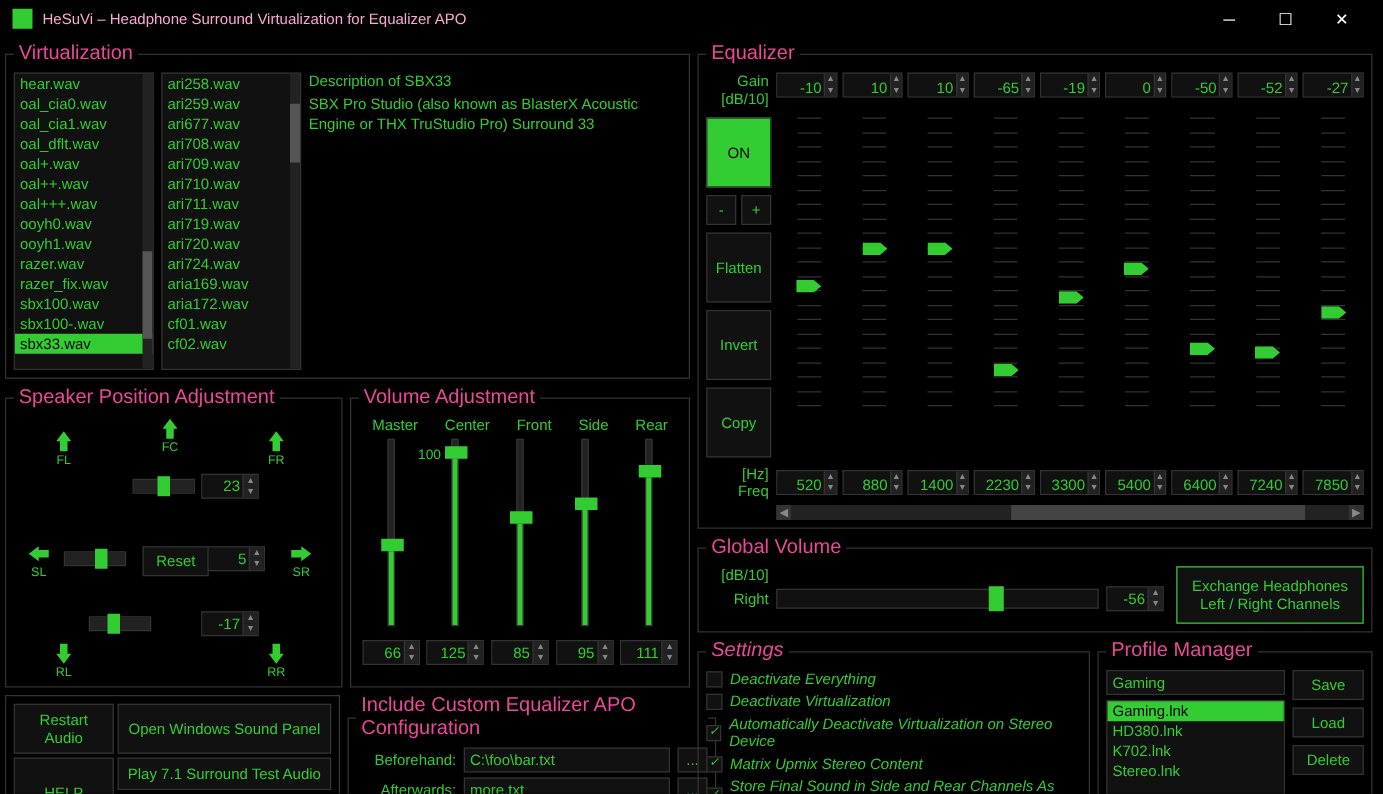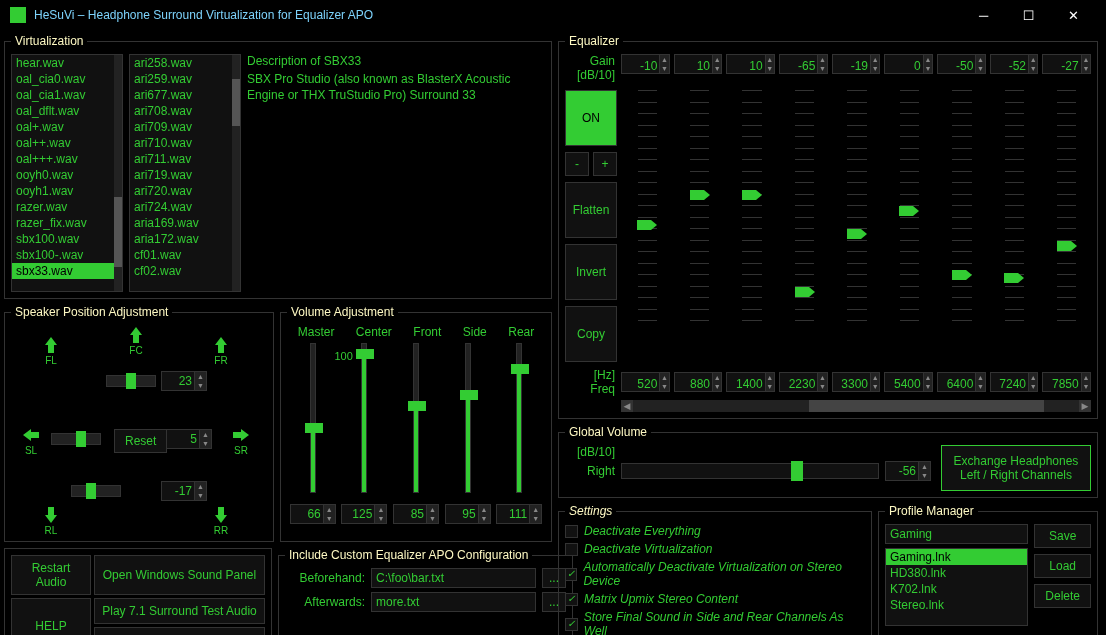--- a/index.html
+++ b/index.html
@@ -1,25 +1,25 @@
 <!DOCTYPE html>
 <html><head>
 <meta charset="utf-8">
 <style>
 * { box-sizing: border-box; margin: 0; padding: 0; font-family: "Segoe UI", Tahoma, sans-serif; }
 body { background: #000; width: 1106px; height: 635px; overflow: hidden; color: #5c5; font-size: 12px; }
 .titlebar { height: 30px; background: #000; display: flex; align-items: center; padding: 0 10px; }
 .titlebar .icon { width: 16px; height: 16px; background: #3c3; margin-right: 8px; }
-.titlebar .title { color: #7dd3fc; font-size: 12px; flex: 1; }
+.titlebar .title { color: #f9a8d4; font-size: 12px; flex: 1; }
 .titlebar .winbtn { width: 45px; height: 30px; display: flex; align-items: center; justify-content: center; color: #fff; font-size: 13px; }
 .app { display: flex; padding: 4px; gap: 6px; }
 .col-left { width: 548px; }
 .col-right { width: 540px; }
 fieldset { border: 1px solid #333; margin-bottom: 6px; padding: 6px; position: relative; }
-legend { color: #fef9c3; padding: 0 4px; font-size: 12px; }
+legend { color: #ec4899; padding: 0 4px; font-size: 16px; }
 .virt-row { display: flex; gap: 6px; }
 .listbox { background: #111; border: 1px solid #333; width: 112px; height: 238px; overflow: hidden; position: relative; }
 .listbox .item { padding: 1px 4px; color: #3c3; font-size: 12px; white-space: nowrap; }
 .listbox .item.selected { background: #3c3; color: #000; }
 .listbox .scrollbar { position: absolute; right: 0; top: 0; width: 8px; height: 100%; background: #222; }
 .listbox .thumb { position: absolute; right: 0; width: 8px; background: #555; }
 .desc { flex: 1; }
 .desc-title { color: #3c3; margin-bottom: 4px; font-size: 12px; }
 .desc-text { color: #3c3; font-size: 12px; line-height: 1.3; }
 .mid-row { display: flex; gap: 6px; }

